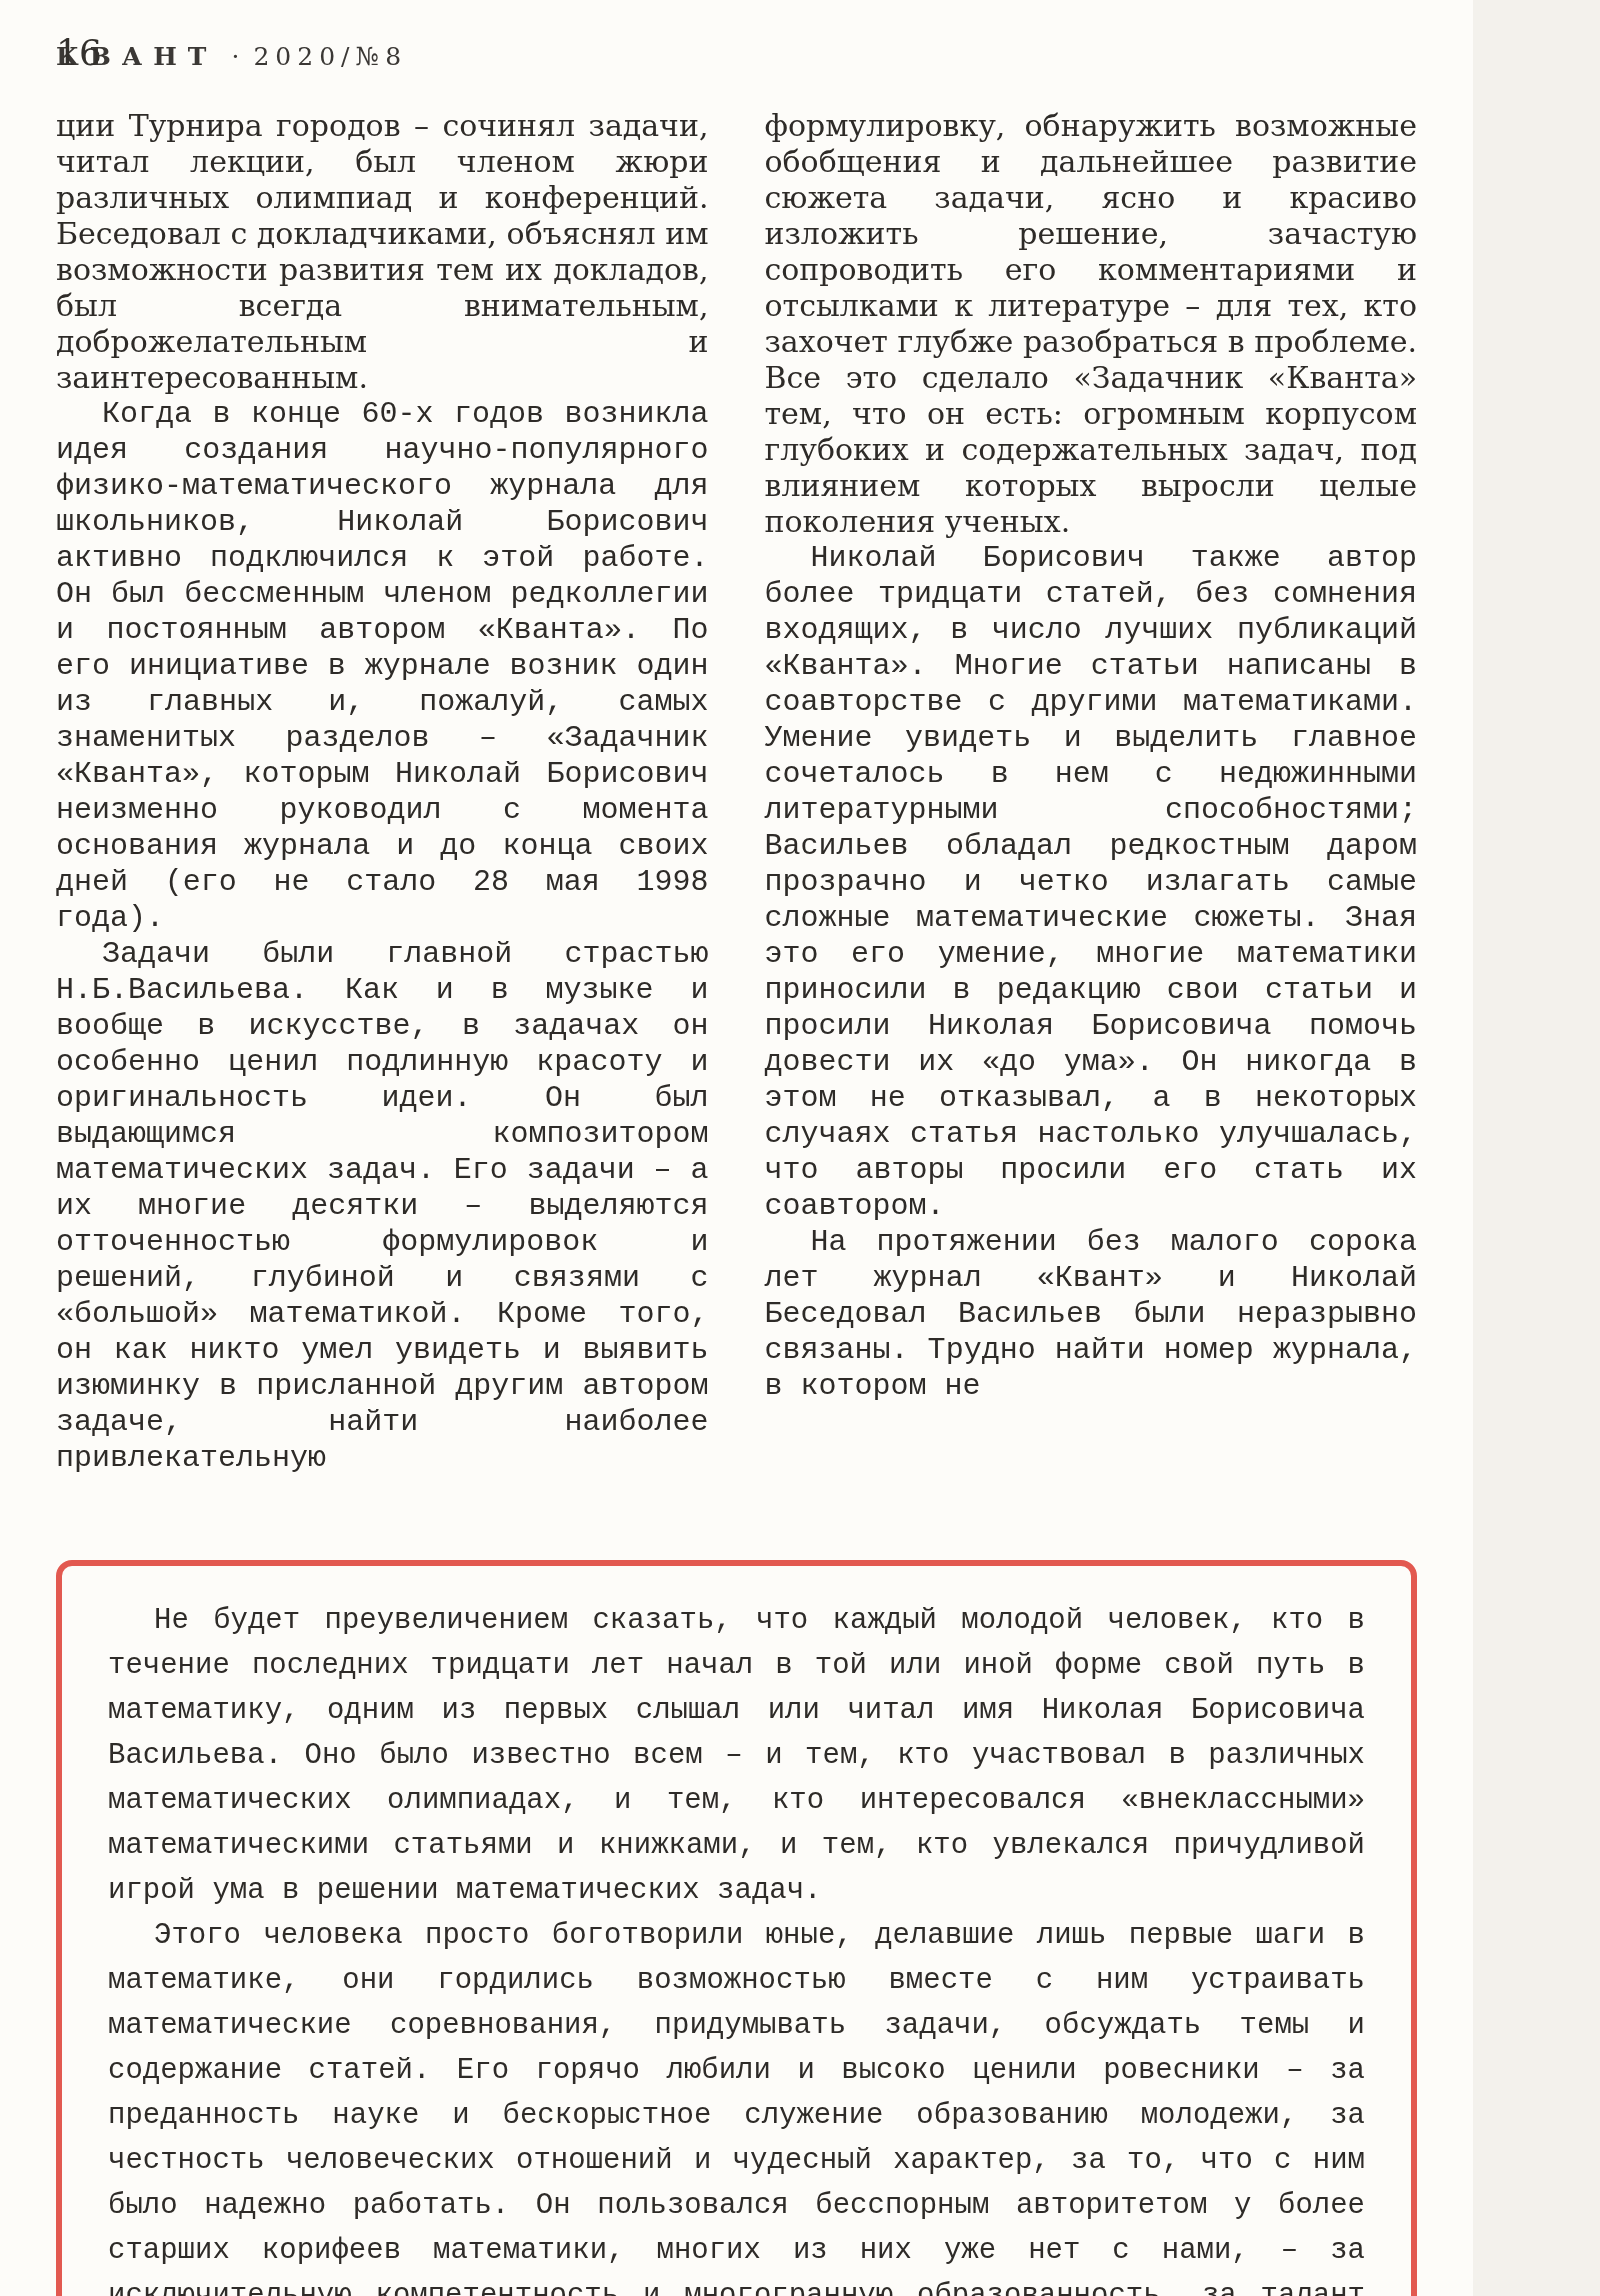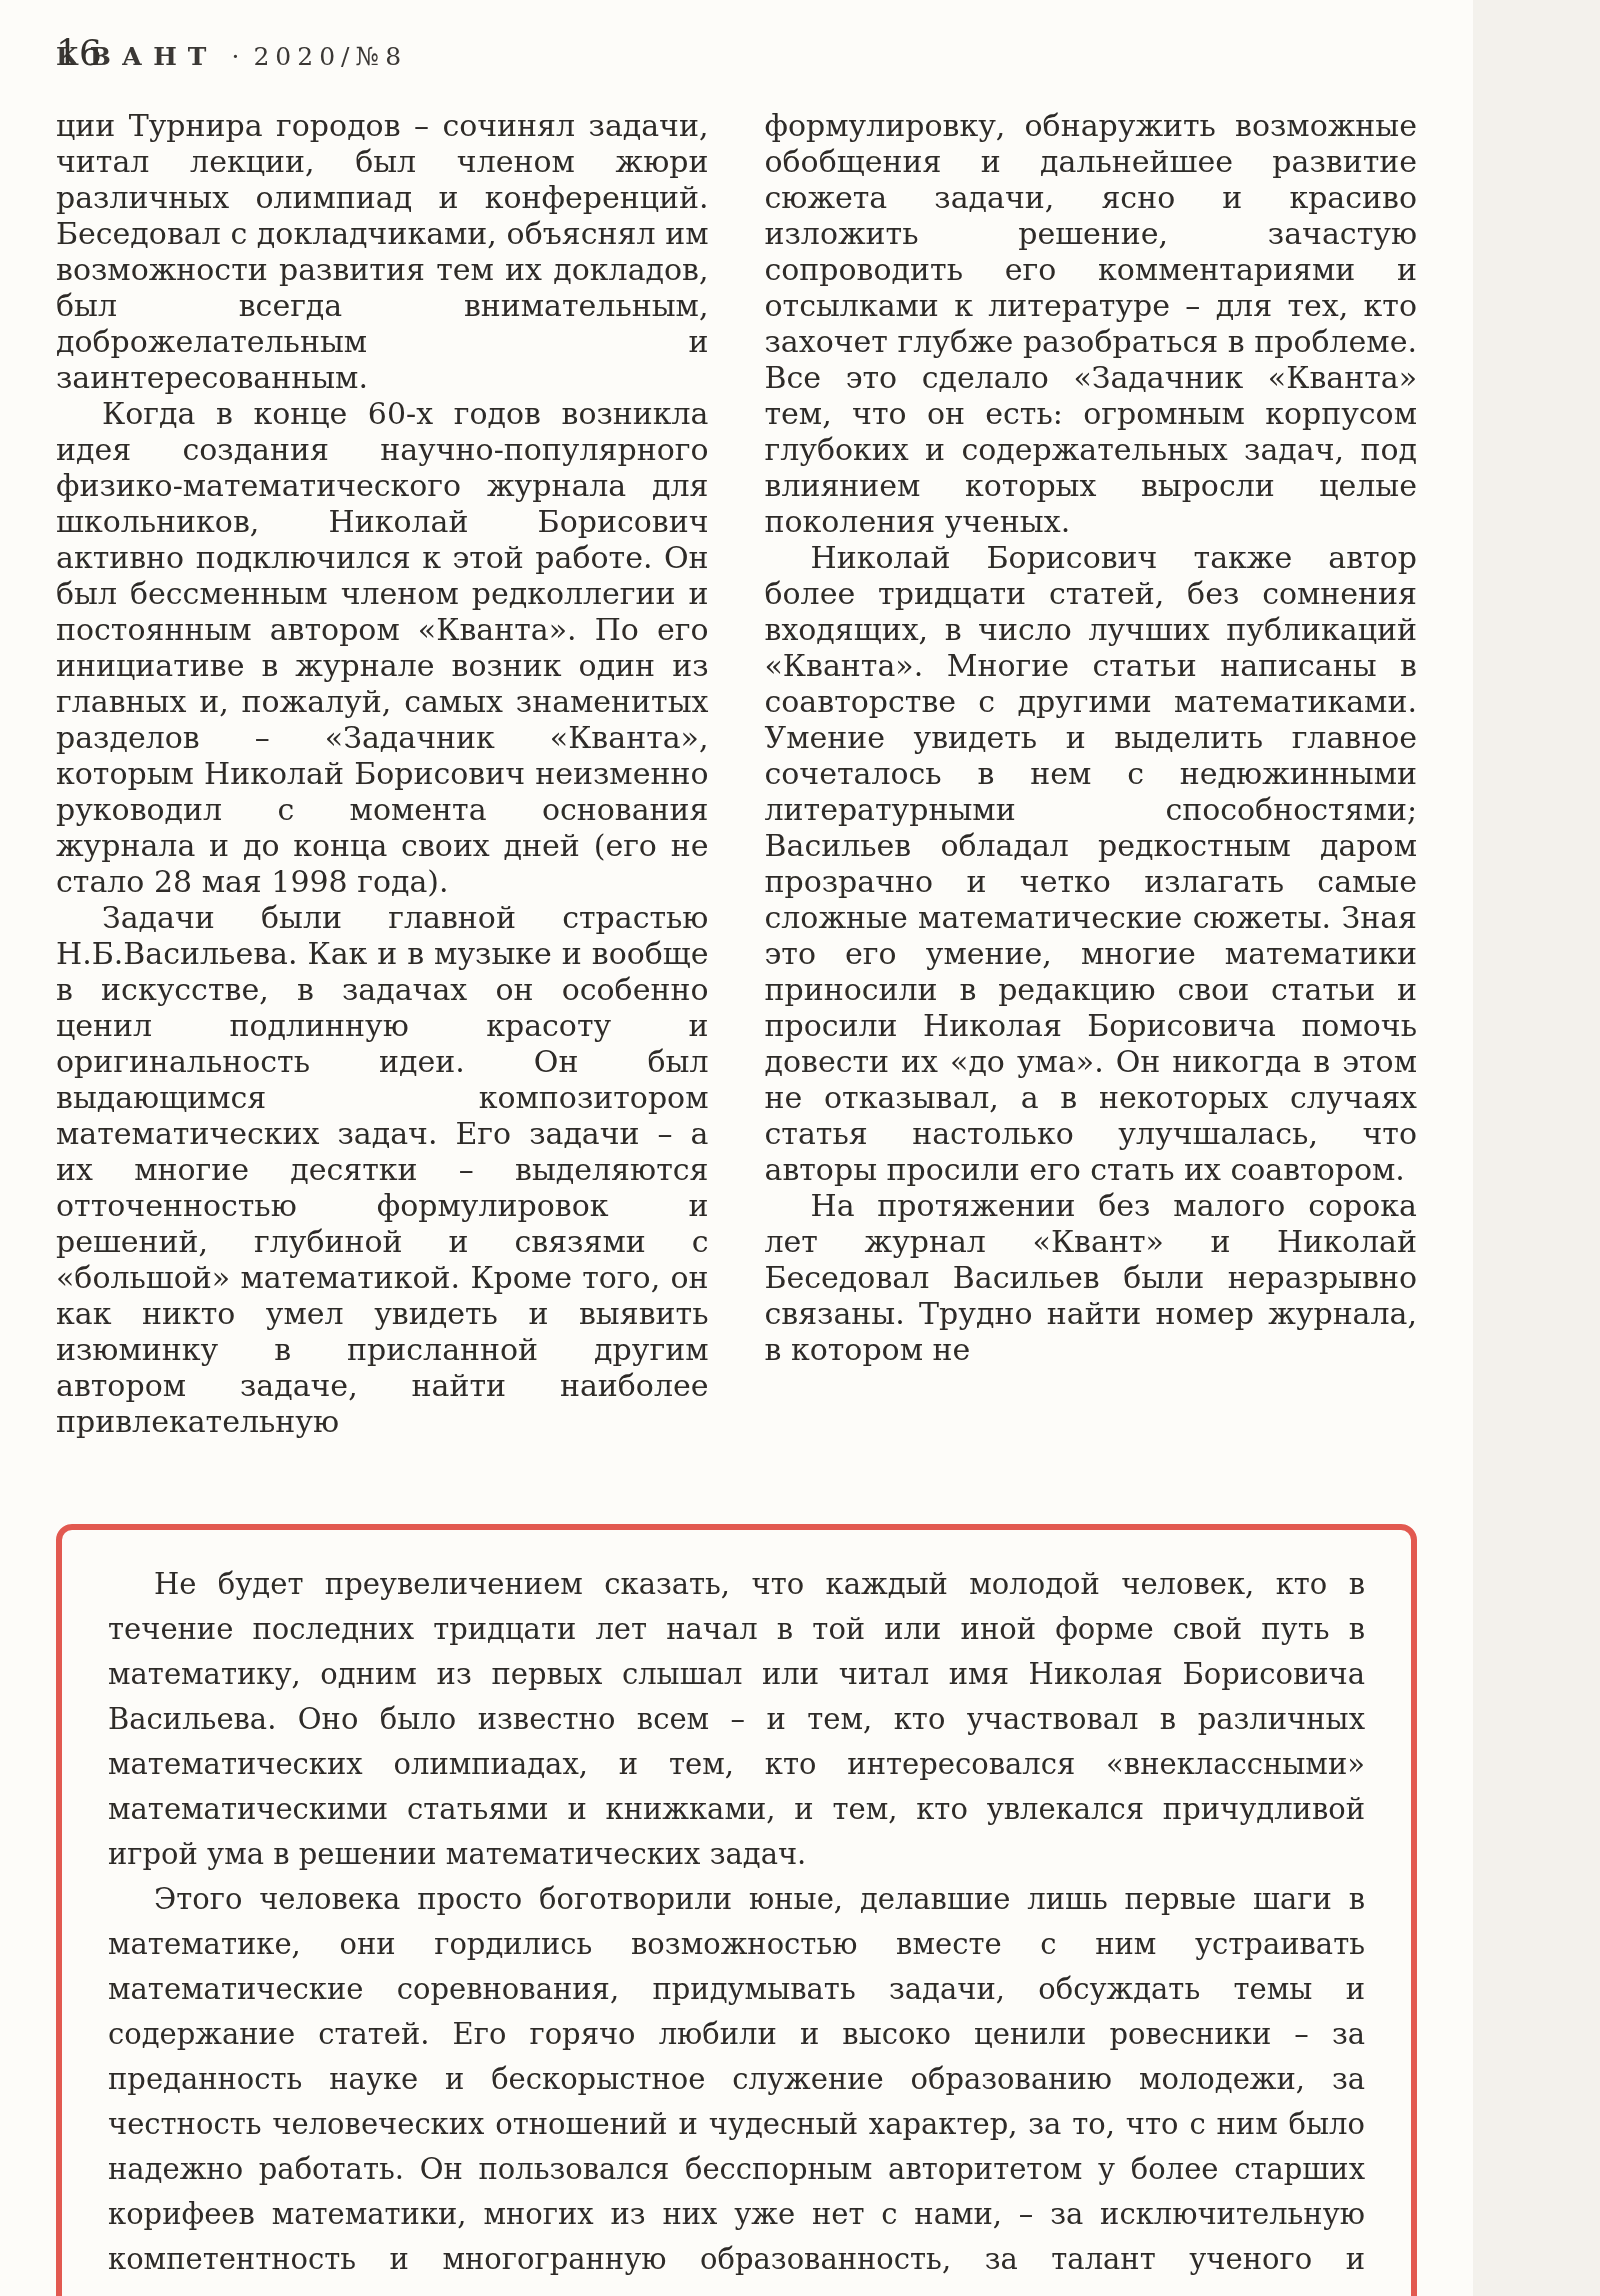--- a/index.html
+++ b/index.html
@@ -58,20 +58,21 @@
     line-height: 36px;
     text-align: justify;
     hyphens: auto;
     -webkit-hyphens: auto;
   }
   .para {
     margin: 0;
   }
   .para.indent {
     text-indent: 46px;
+    font-family: Liberation Mono, monospace;
   }
   .quote-box {
     margin-top: 84px;
     border: 6px solid #e25950;
     border-radius: 16px;
     padding: 32px 46px 26px 46px;
     font-size: 29px;
     line-height: 45px;
     text-align: justify;
     color: #2e2b28;

